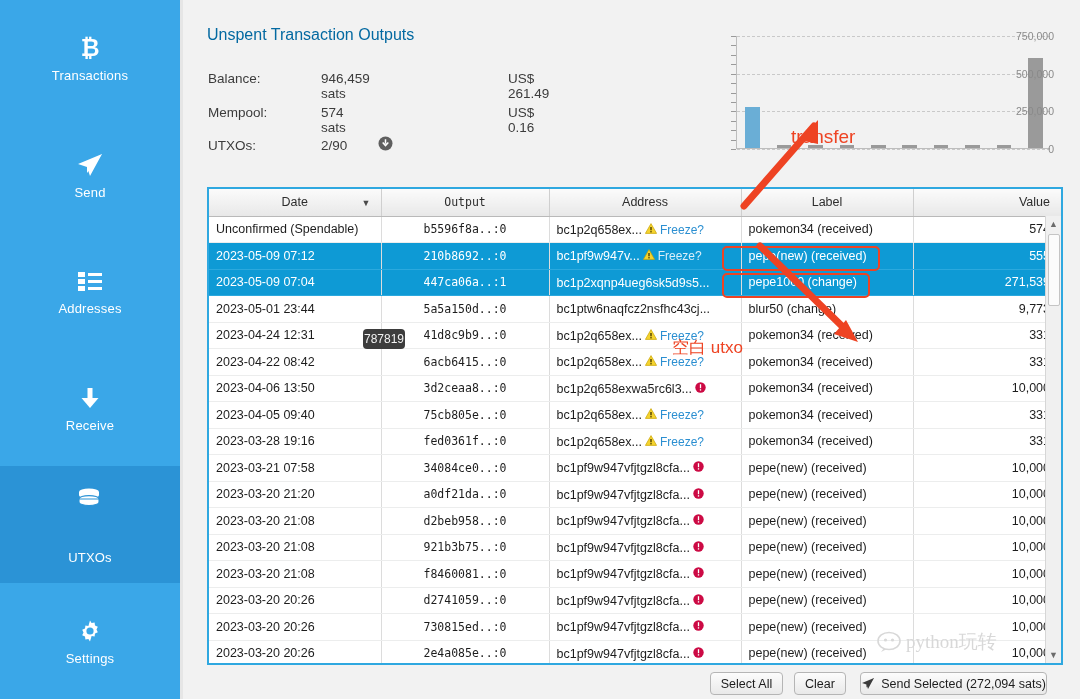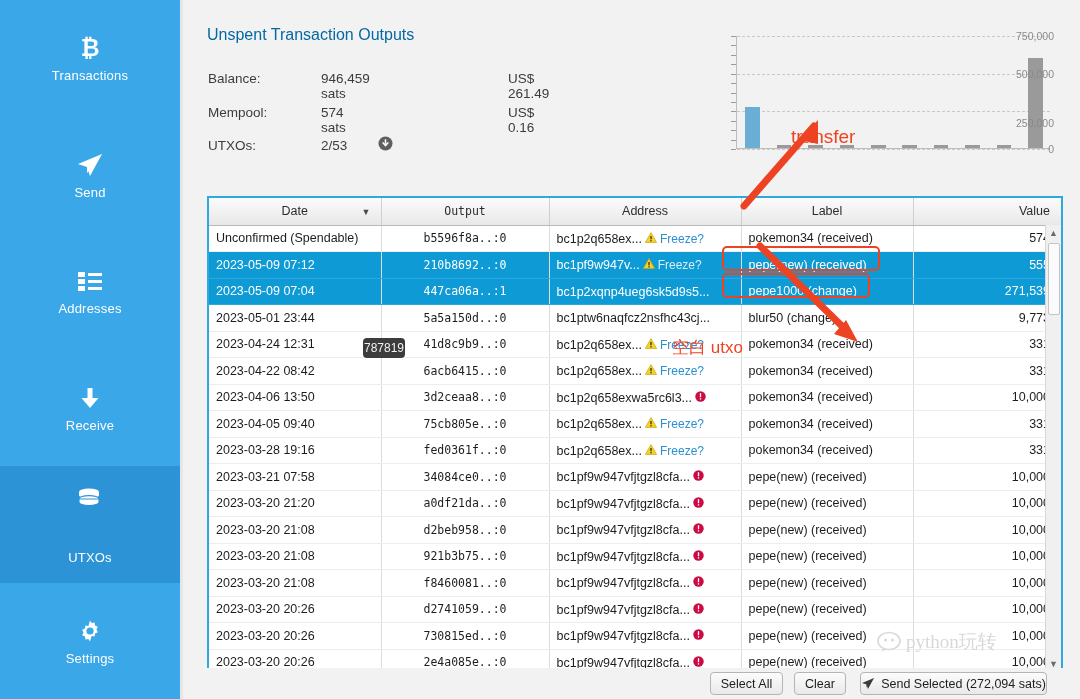--- a/index.html
+++ b/index.html
@@ -91,21 +91,21 @@
     position:absolute; left:672px; top:336px;
     font-size:17px; color:#ee4323; white-space:nowrap;
   }
   .hl-box{
     position:absolute; border:2.5px solid #ee4323; border-radius:5px;
     pointer-events:none;
   }
 
   
   #table-wrap{
-    position:absolute; left:24px; top:196px; width:856px; height:478px;
+    position:absolute; left:24px; top:187px; width:856px; height:478px;
     border:2px solid #2fa8e0; background:#ffffff; overflow:hidden;
   }
   table{
     border-collapse:collapse; width:100%; table-layout:fixed;
     font-size:12.5px; color:#1d1d1d;
   }
   thead th{
     background:linear-gradient(180deg,#fbfbfb 0%, #e8e8e8 100%);
     border-right:1px solid #cfcfcf;
     border-bottom:1px solid #b9b9b9;
@@ -263,21 +263,21 @@
   </div>
 
   <div class="stat-row" id="row-mempool">
     <span class="stat-label">Mempool:</span>
     <span class="stat-value">574 sats</span>
     <span class="stat-fiat">US$ 0.16</span>
   </div>
 
   <div class="stat-row" id="row-utxos">
     <span class="stat-label">UTXOs:</span>
-    <span class="stat-value">2/53</span>
+    <span class="stat-value">2/90</span>
     <span id="refresh-icon">
       <svg width="15" height="15" viewBox="0 0 15 15">
           <circle cx="7.5" cy="7.5" r="7" fill="#5f5f5f"></circle>
           <path d="M7.5 3.3 v4.4 M4.7 6.6 L7.5 9.6 L10.3 6.6" stroke="#fff" stroke-width="1.5" fill="none"></path>
         </svg>
     </span>
   </div>
 
   <div id="chart">
     <div class="plot" id="plot">
@@ -292,21 +292,21 @@
         <div class="bar" style="height: 3px; width: 14.444px; left: 134.078px;"></div>
         <div class="bar" style="height: 3px; width: 14.444px; left: 165.478px;"></div>
         <div class="bar" style="height: 3px; width: 14.444px; left: 196.878px;"></div>
         <div class="bar" style="height: 3px; width: 14.444px; left: 228.278px;"></div>
         <div class="bar" style="height: 3px; width: 14.444px; left: 259.678px;"></div>
         <div class="bar" style="height: 90.4px; width: 14.444px; left: 291.078px;"></div>
       </div>
     <div id="chart-ticks">
         <div class="ytick" style="top: 8px;">750,000</div>
         <div class="ytick" style="top: 45.6667px;">500,000</div>
-        <div class="ytick" style="top: 83.3333px; margin-top: 12px;">250,000</div>
+        <div class="ytick" style="top: 83.3333px;">250,000</div>
         <div class="ytick" style="top: 121px;">0</div>
         <div class="ytickmark" style="top: 121px; left: 58px;"></div>
         <div class="ytickmark" style="top: 111.583px; left: 58px;"></div>
         <div class="ytickmark" style="top: 102.167px; left: 58px;"></div>
         <div class="ytickmark" style="top: 92.75px; left: 58px;"></div>
         <div class="ytickmark" style="top: 83.3333px; left: 58px;"></div>
         <div class="ytickmark" style="top: 73.9167px; left: 58px;"></div>
         <div class="ytickmark" style="top: 64.5px; left: 58px;"></div>
         <div class="ytickmark" style="top: 55.0833px; left: 58px;"></div>
         <div class="ytickmark" style="top: 45.6667px; left: 58px;"></div>

